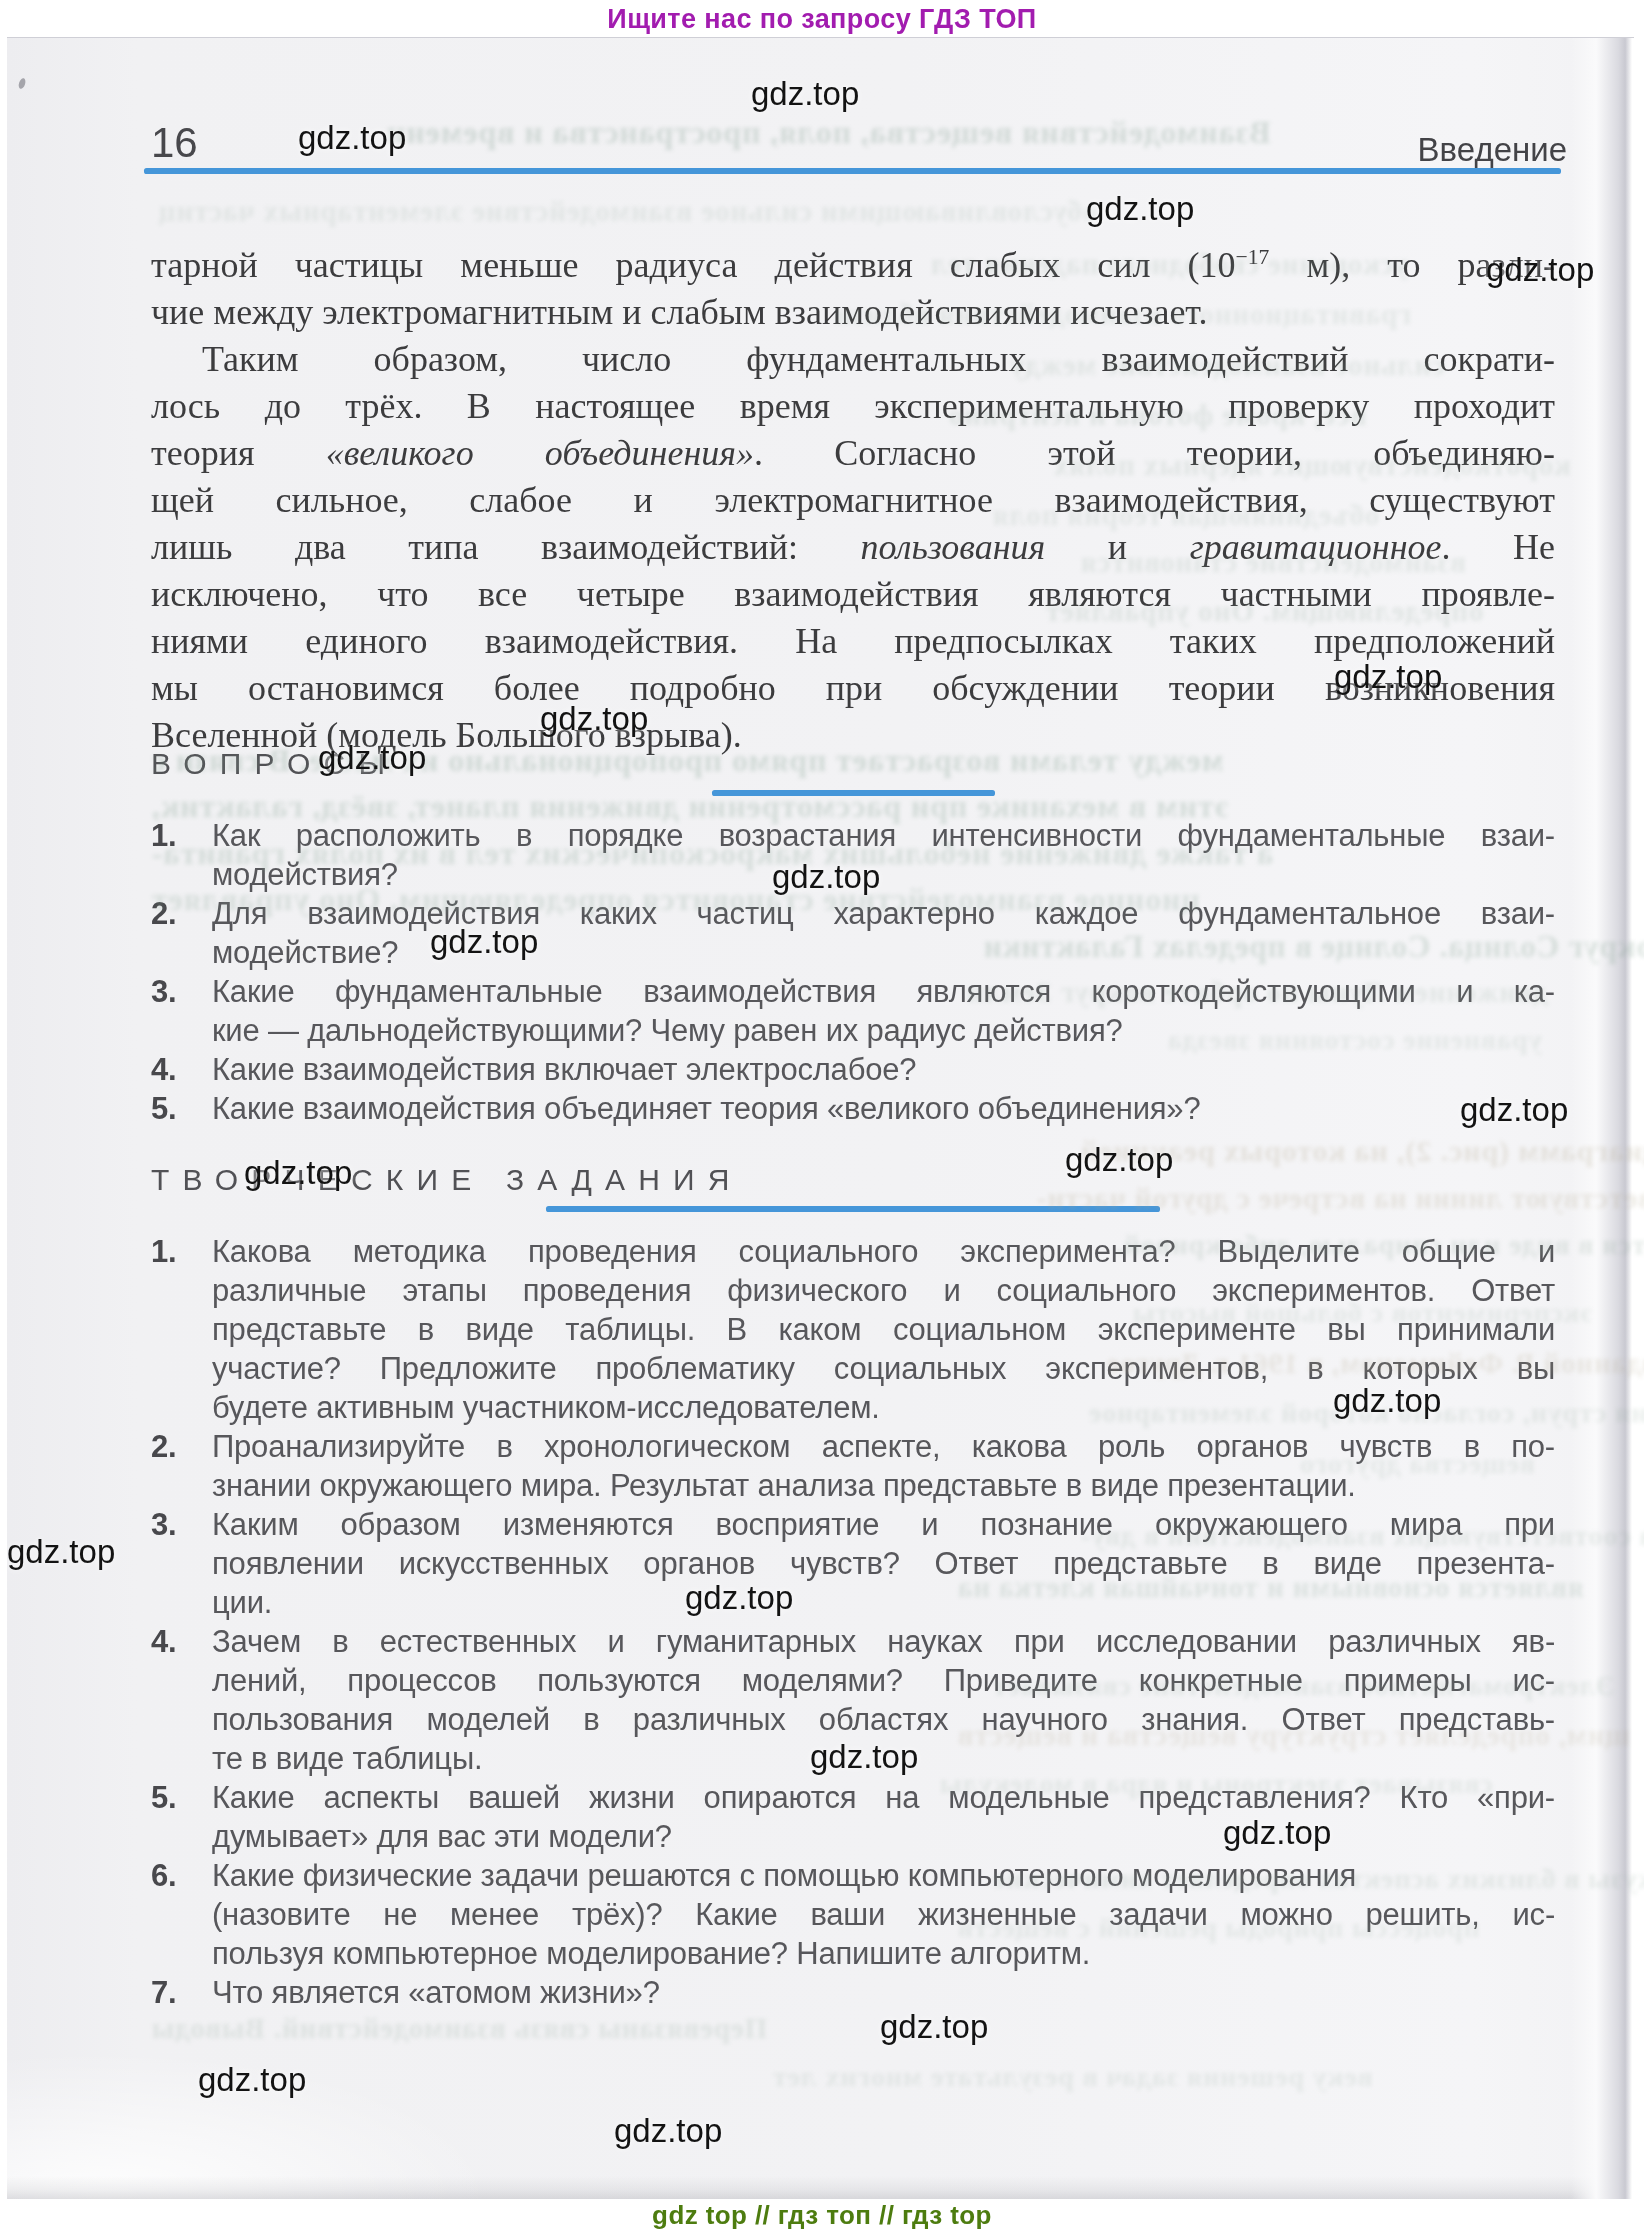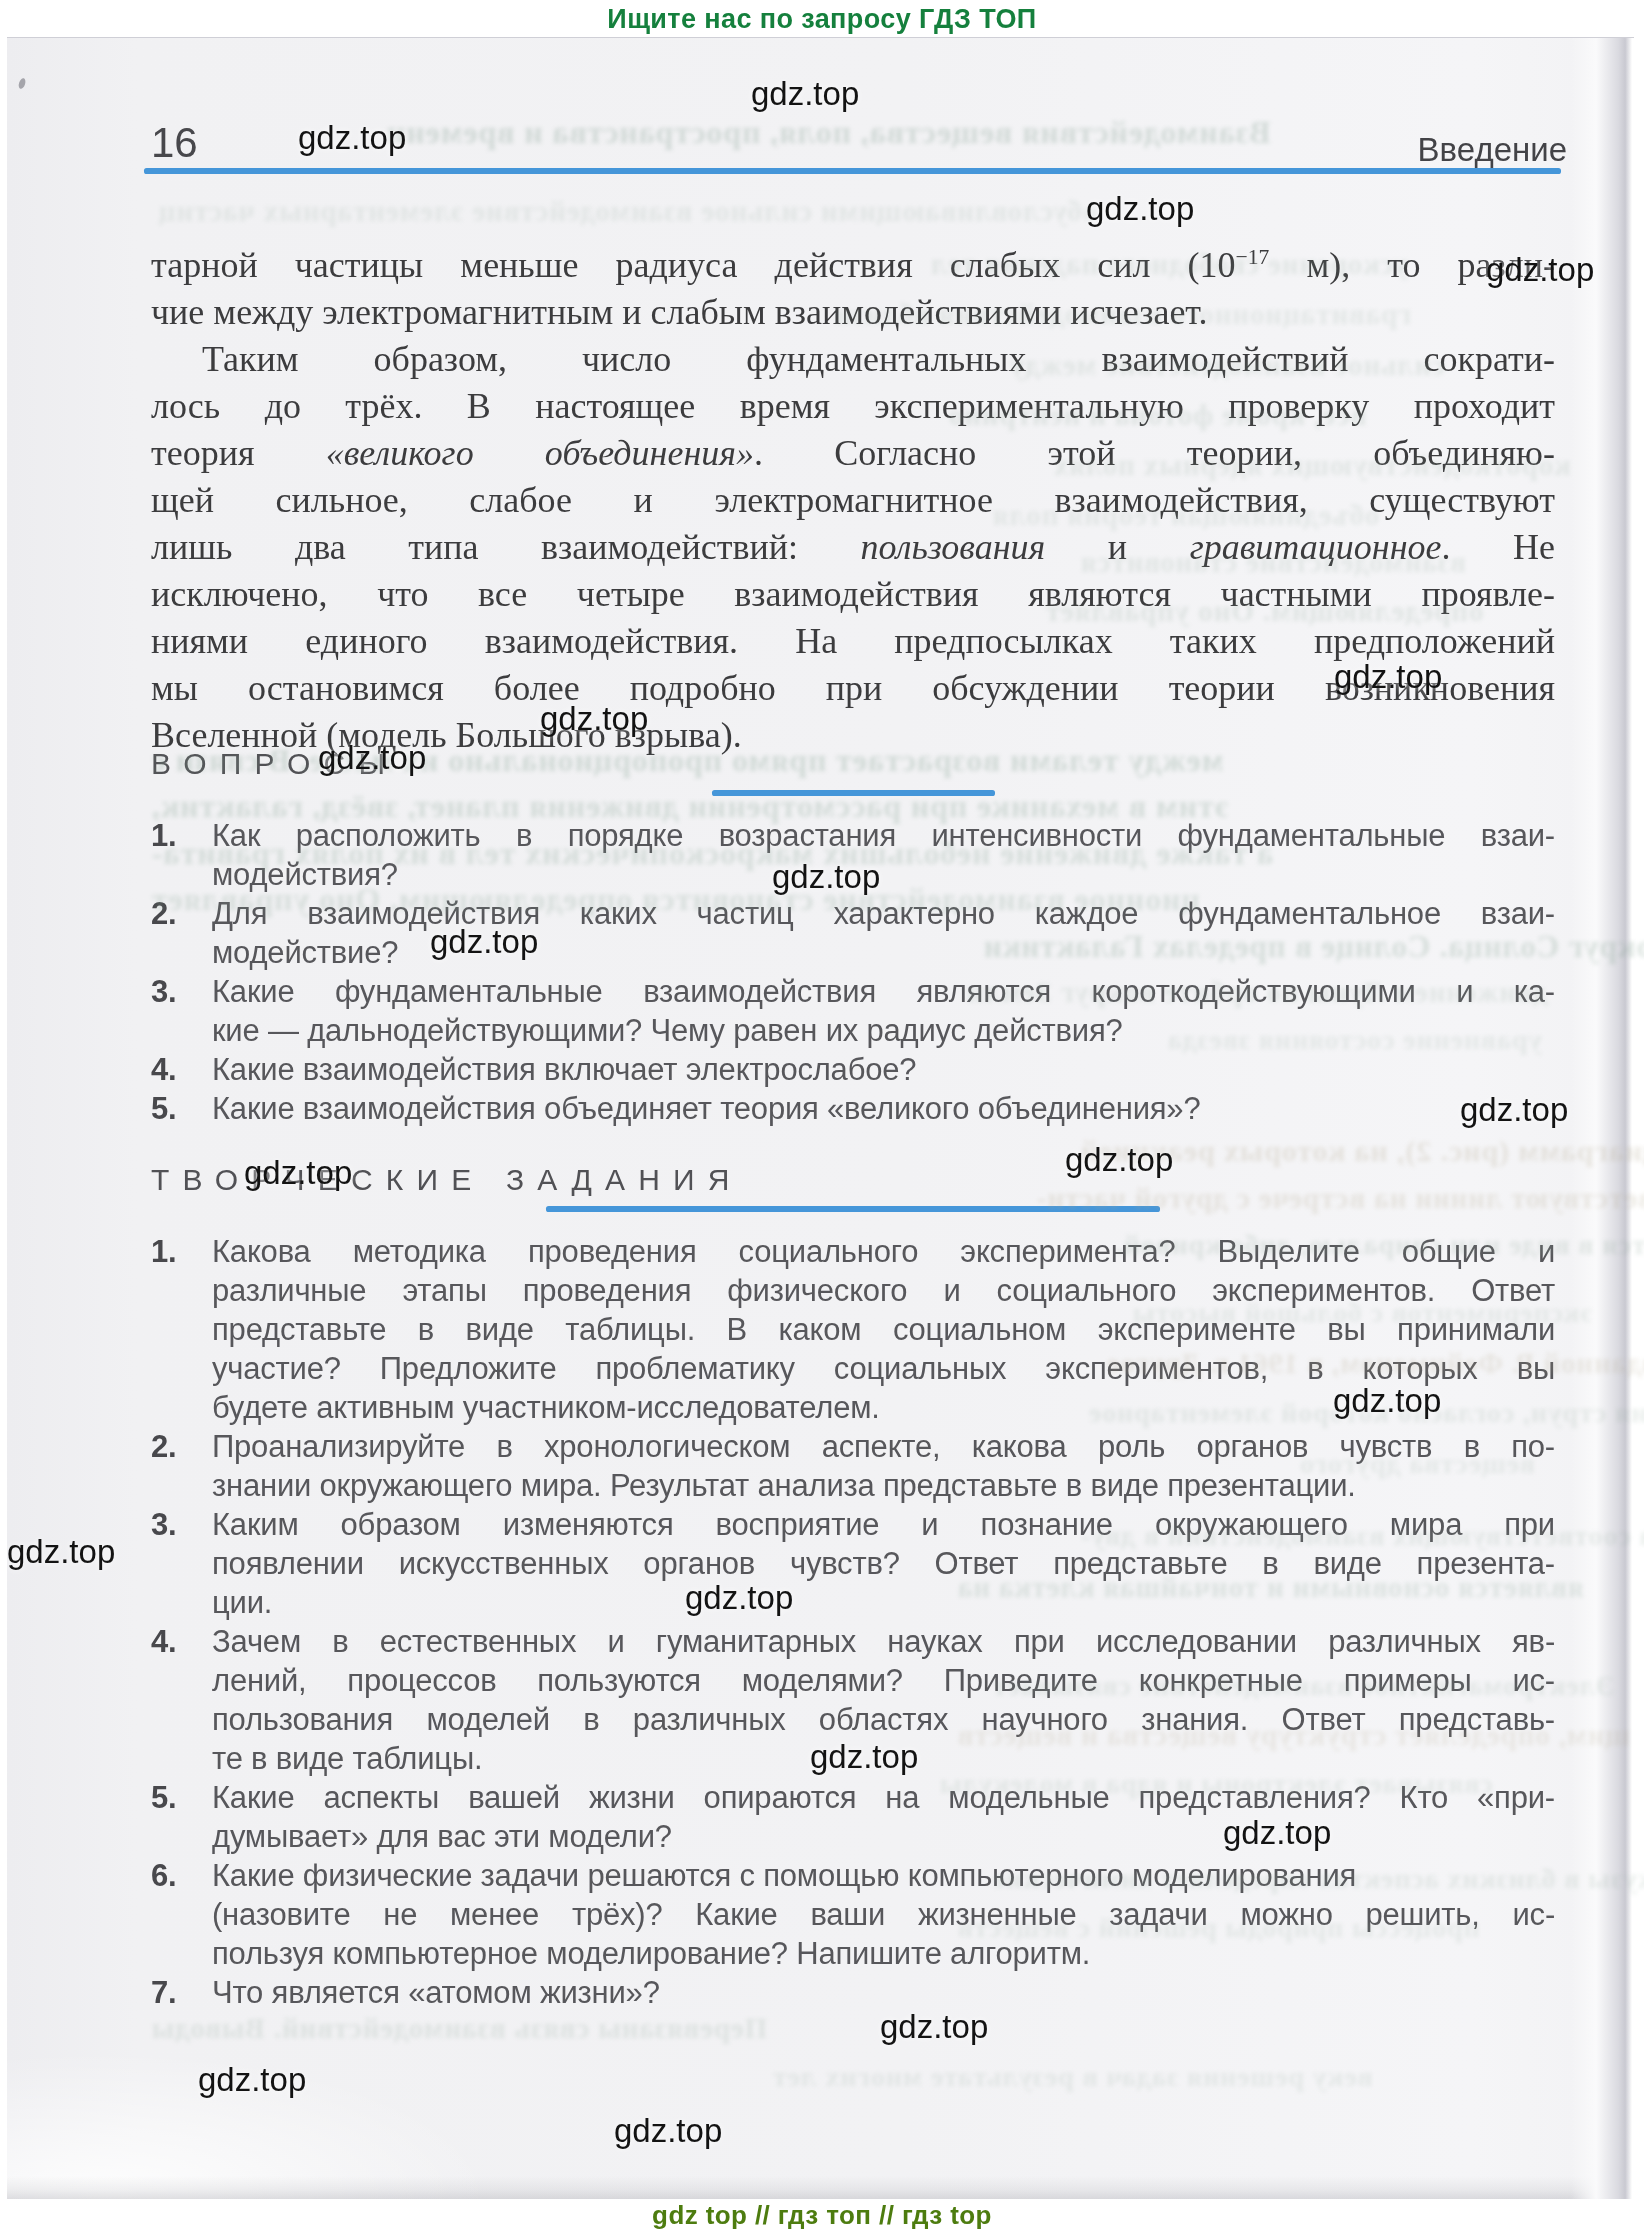--- a/index.html
+++ b/index.html
@@ -62,21 +62,21 @@
 
   
   .bleed{position:absolute;white-space:nowrap;font-family:"Liberation Serif",serif;
          font-weight:bold;letter-spacing:0.9px;transform:scaleX(-1);filter:blur(1.9px);}
 </style>
 </head>
 <body>
 
 <div class="stage">
 
-  <div class="promo-top" style="color: #15803d;">Ищите нас по запросу ГДЗ ТОП</div>
+  <div class="promo-top" style="color: #a21caf;">Ищите нас по запросу ГДЗ ТОП</div>
 
   <div class="page">
     <div class="speck"></div>
 
     <div class="hdr-pageno">16</div>
     <div class="hdr-section">Введение</div>
     <div class="hdr-rule" style="background: rgb(69, 150, 217);"></div>
 
     <div class="body-text">
         <div class="bline j"><span>тарной частицы меньше радиуса действия слабых сил (10</span><span class="sup">−17</span><span> м), то разли-</span></div>

